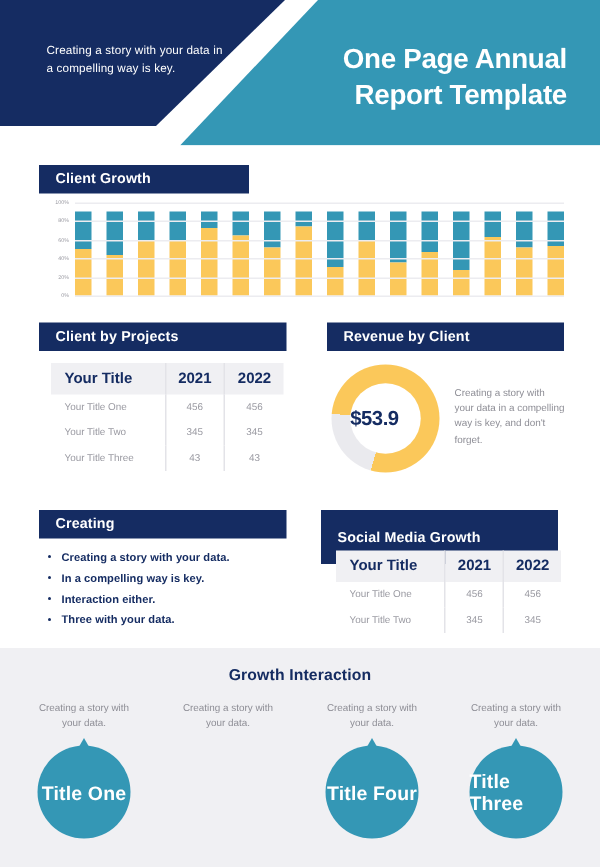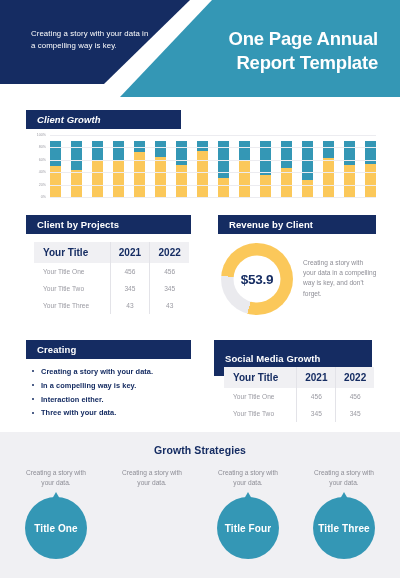--- a/index.html
+++ b/index.html
@@ -66,21 +66,21 @@
   .tbl td{color:#9a9aa2;}
   .tbl th:not(:last-child),.tbl td:not(:last-child){border-right:1px solid #e3e3e8;}
   .tbl tbody tr td{border-bottom:none;}
 
   
   .donut-wrap{position:absolute;}
   .donut{position:relative;width:72px;height:72px;border-radius:50%;}
   .donut-hole{
     position:absolute;left:50%;top:50%;transform:translate(-50%,-50%);
     width:47px;height:47px;border-radius:50%;background:#ffffff;
-    display:flex;align-items:center;justify-content:center;
+    display:flex;align-items:center;
   }
   .donut-val{font-size:13.5px;font-weight:700;color:#152c62;letter-spacing:-.3px;}
   .donut-note{
     position:absolute;font-size:6.6px;line-height:1.55;color:#8e8e96;width:74px;
   }
 
   
   .insights-list{position:absolute;margin:0;padding:0;list-style:none;}
   .insights-list li{
     font-size:7.4px;font-weight:700;color:#152c62;line-height:1.0;
@@ -110,40 +110,40 @@
     position:relative;width:62px;height:62px;margin-top:7px;
     background:#3497b5;border-radius:50%;
     display:flex;align-items:center;justify-content:center;
   }
   .balloon::before{
     content:"";position:absolute;left:50%;top:-5px;transform:translateX(-50%);
     width:0;height:0;border-left:4px solid transparent;border-right:4px solid transparent;
     border-bottom:7px solid #3497b5;
   }
   .balloon-label{
-    font-size:10px;font-weight:700;color:#ffffff;letter-spacing:.1px;
+    font-size:13px;font-weight:700;color:#ffffff;letter-spacing:.1px;
     position:relative;z-index:2;
   }
 </style>
 </head>
 <body>
 
 <div id="page">
 
   <div class="header">
     <div class="hdr-teal"></div>
     <div class="hdr-navy"></div>
     <div class="hdr-sub">Creating a story with your data in a compelling way is key.</div>
     <div class="hdr-title">
       <span>One Page Annual</span><br>
       <span>Report Template</span>
     </div>
   </div>
 
-  <div class="sec-bar" style="left:26px;top:110px;width:155px;height:19px;font-style:italic;">Client Growth</div>
+  <div class="sec-bar" style="left:26px;top:110px;width:140px;height:19px;">Client Growth</div>
 
   <div class="chart">
     <div class="yaxis">
         <div class="ytick" style="top: 0px;">100%</div>
         <div class="ytick" style="top: 12.4px;">80%</div>
         <div class="ytick" style="top: 24.8px;">60%</div>
         <div class="ytick" style="top: 37.2px;">40%</div>
         <div class="ytick" style="top: 49.6px;">20%</div>
         <div class="ytick" style="top: 62px;">0%</div>
       </div>
@@ -290,21 +290,21 @@
           <tr>
             <td>Your Title Two</td>
             <td>345</td>
             <td>345</td>
           </tr>
         </tbody>
     </table>
   </div>
 
   <div class="footer">
-    <div class="footer-title">Growth Strategies</div>
+    <div class="footer-title">Growth Interaction</div>
     <div class="strategies">
         <div class="strategy">
           <div class="strategy-desc">Creating a story with your data.</div>
           <div class="balloon">
             <span class="balloon-label">Title One</span>
           </div>
         </div>
         <div class="strategy">
           <div class="strategy-desc">Creating a story with your data.</div>
         </div>

